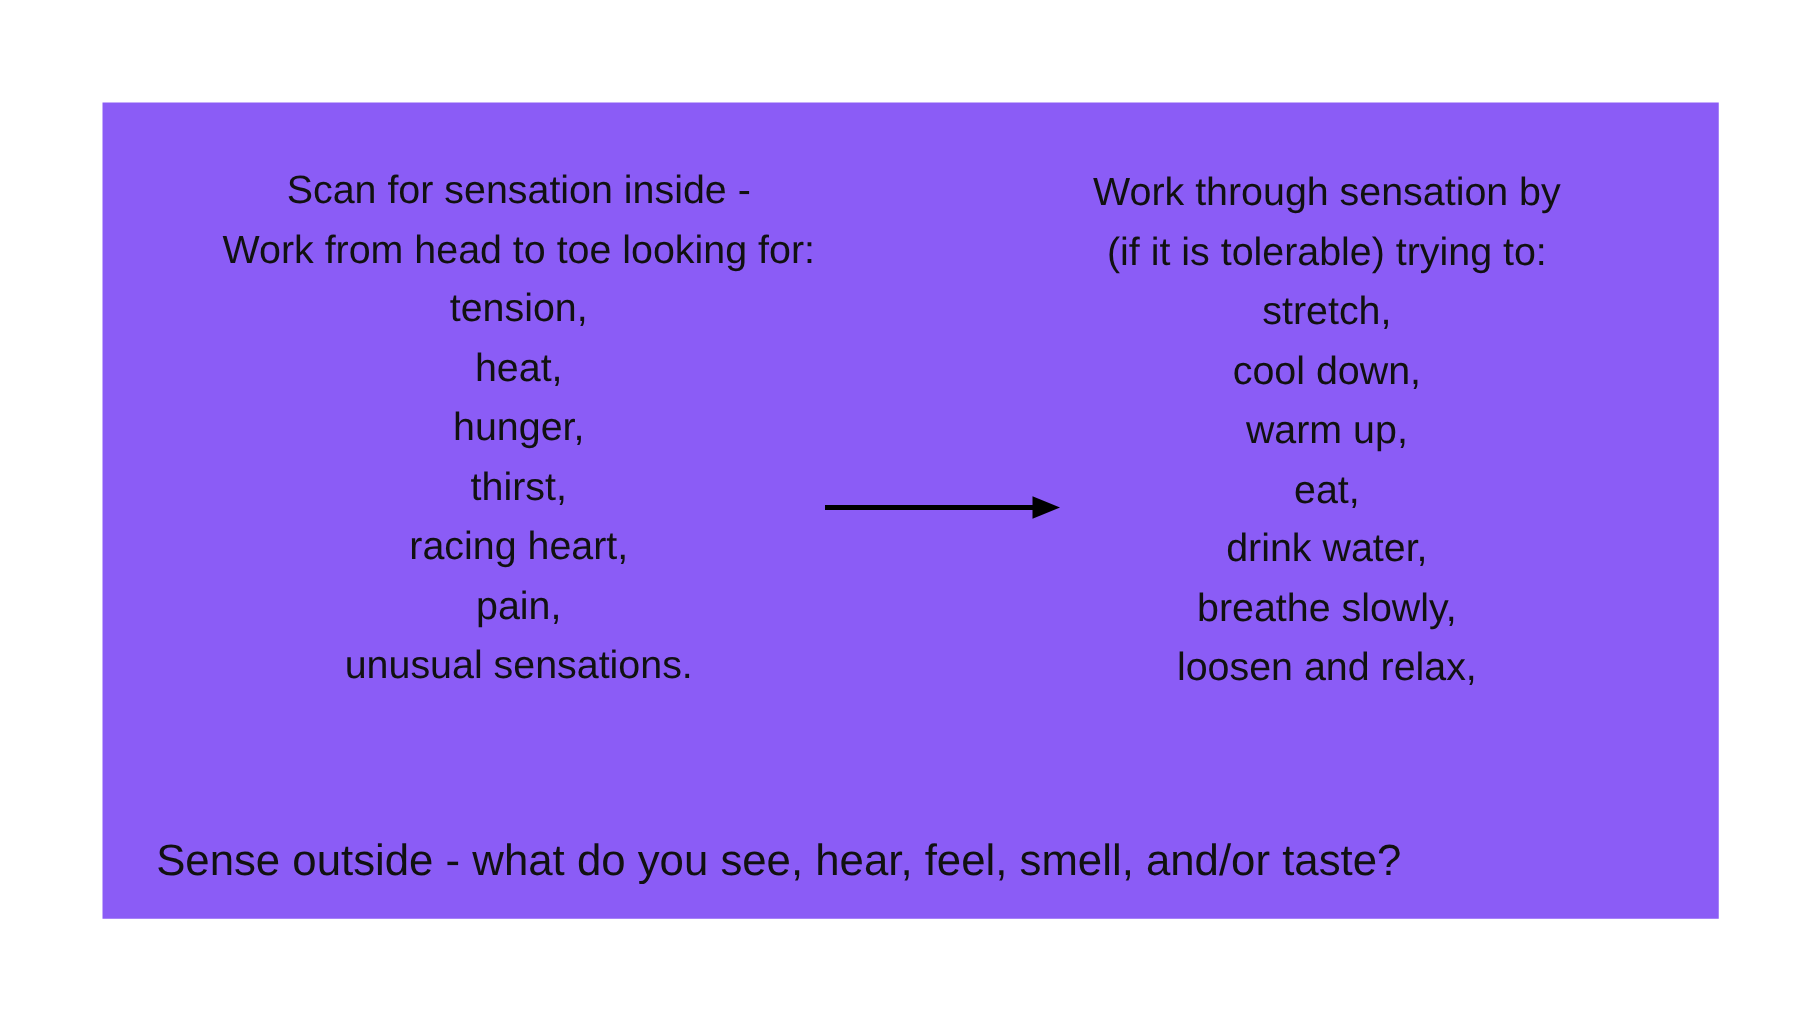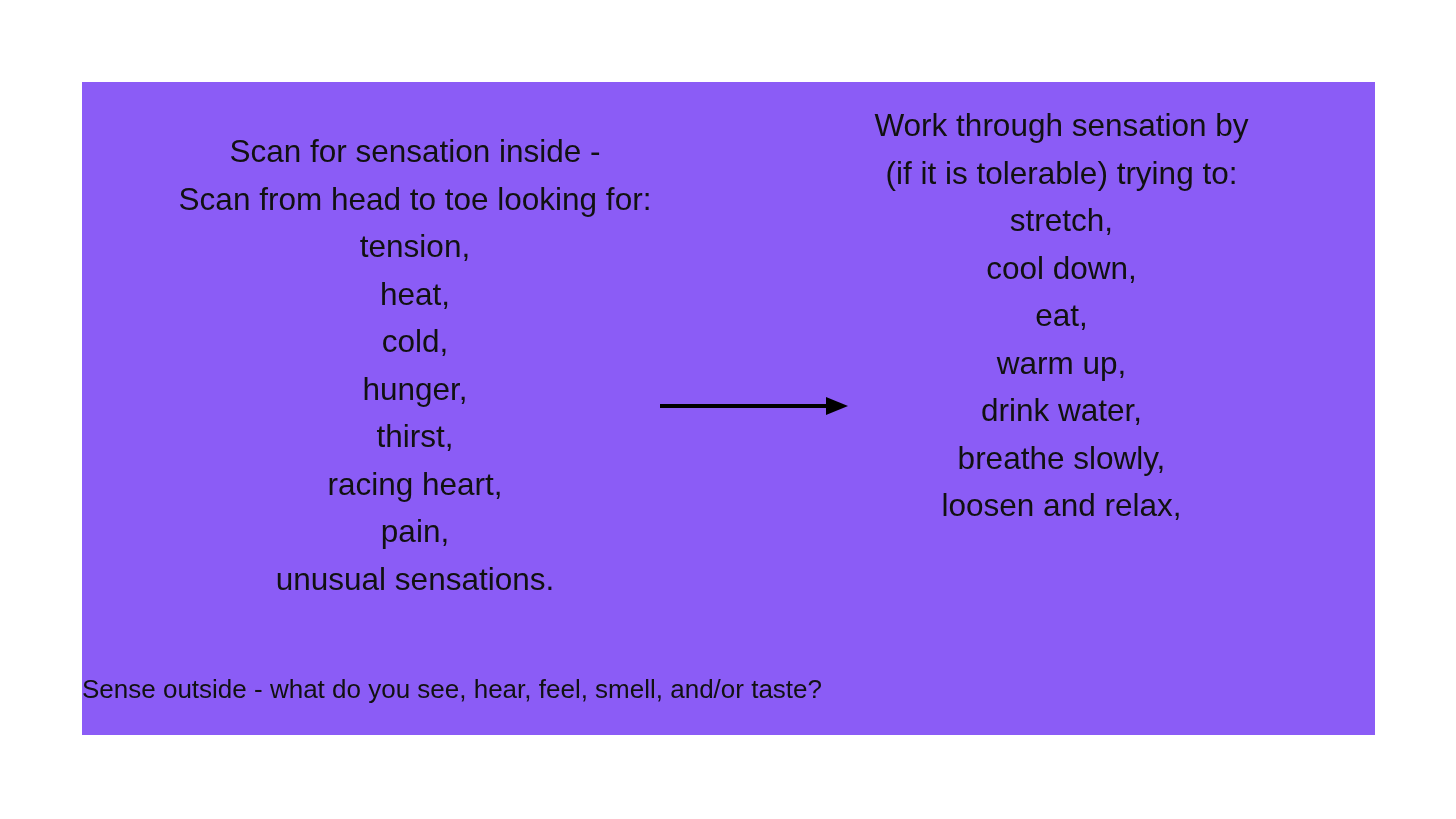--- a/index.html
+++ b/index.html
@@ -47,43 +47,43 @@
     white-space: nowrap;
   }
   #left-column {
     left: 0px;
     width: 666px;
     padding-top: 46px;
   }
   #right-column {
     left: 666px;
     width: 627px;
-    padding-top: 20px;
+    padding-top: 48px;
   }
   .column .line {
     display: block;
   }
 
   
   #arrow {
     position: absolute;
     left: 576px;
     top: 311px;
     width: 190px;
     height: 26px;
   }
 
   
   #bottom-sentence {
     position: absolute;
     left: 0;
     top: 585px;
     width: 1082px;
-    text-align: left;
-    font-size: 26px;
+    text-align: center;
+    font-size: 35px;
     line-height: 44px;
     color: #111111;
     white-space: nowrap;
   }
 
   
   #credit {
     position: absolute;
     left: 82px;
     top: 746px;
@@ -97,38 +97,37 @@
 </style>
 </head>
 <body>
 
 <div id="infographic">
 
   <div id="panel">
 
     <div id="left-column" class="column">
       <span class="line">Scan for sensation inside -</span>
-      <span class="line">Scan from head to toe looking for:</span>
+      <span class="line">Work from head to toe looking for:</span>
       <span class="line">tension,</span>
       <span class="line">heat,</span>
-      <span class="line">cold,</span>
       <span class="line">hunger,</span>
       <span class="line">thirst,</span>
       <span class="line">racing heart,</span>
       <span class="line">pain,</span>
       <span class="line">unusual sensations.</span>
     </div>
 
     <div id="right-column" class="column">
       <span class="line">Work through sensation by</span>
       <span class="line">(if it is tolerable) trying to:</span>
       <span class="line">stretch,</span>
       <span class="line">cool down,</span>
+      <span class="line">warm up,</span>
       <span class="line">eat,</span>
-      <span class="line">warm up,</span>
       <span class="line">drink water,</span>
       <span class="line">breathe slowly,</span>
       <span class="line">loosen and relax,</span>
     </div>
 
     <svg id="arrow" viewBox="0 0 190 26">
       <line x1="2" y1="13" x2="174" y2="13" stroke="#000000" stroke-width="4"></line>
       <polygon points="168,4 190,13 168,22" fill="#000000"></polygon>
     </svg>
 

